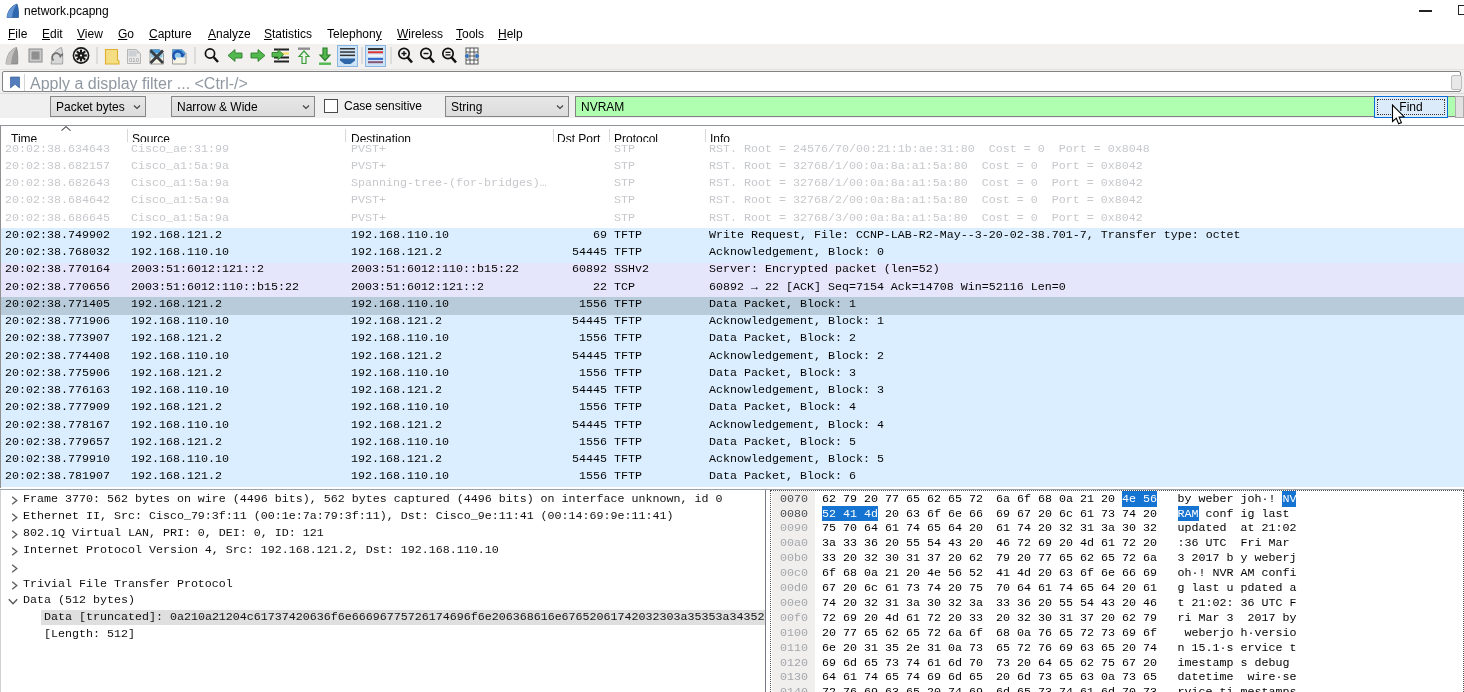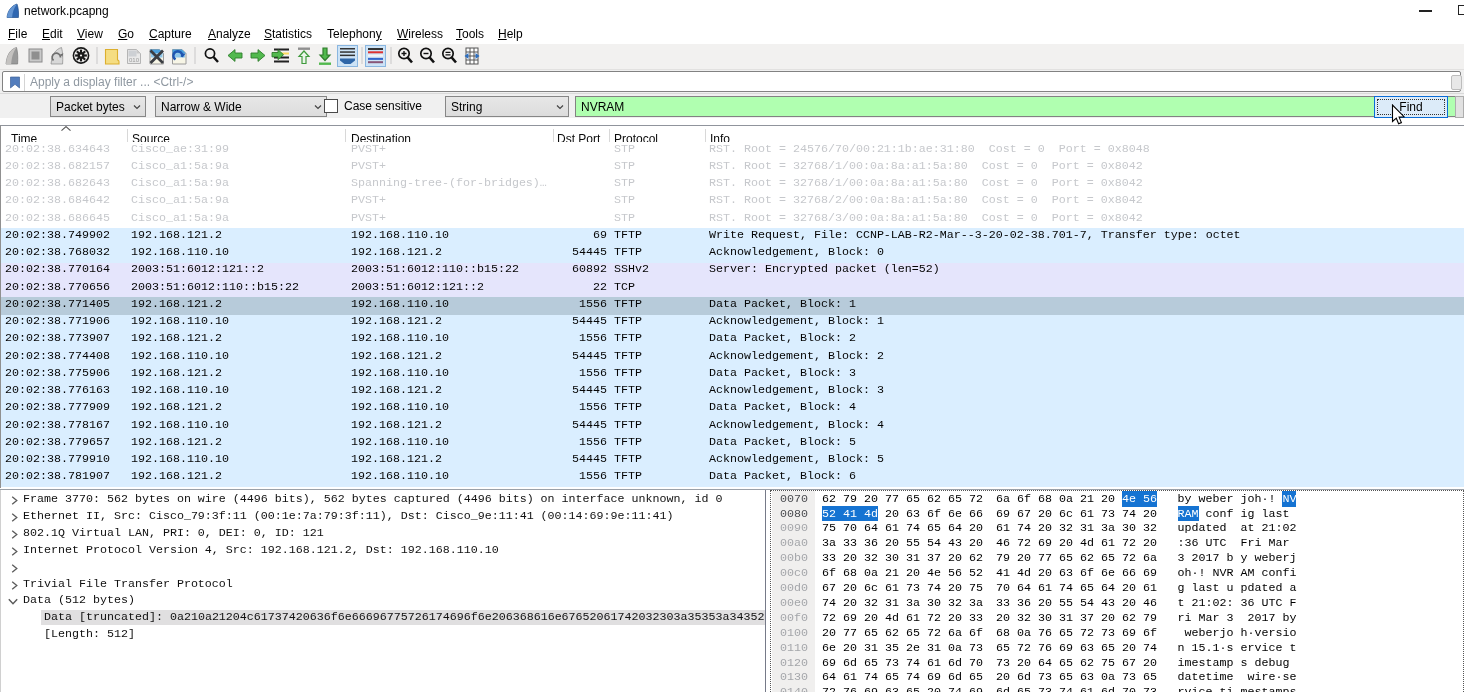--- a/index.html
+++ b/index.html
@@ -10,21 +10,21 @@
   
   #titlebar { left:0; top:0; width:1464px; height:22px; background:#fff; }
   #title { left:24px; top:4px; font-size:12px; color:#000; }
   #menubar { left:0; top:22px; width:1464px; height:22px; background:#fff; }
   .mi { position:absolute; top:5px; font-size:12px; color:#000; }
   .mi u { text-decoration:underline; }
   #toolbar { left:0; top:44px; width:1464px; height:26px; background:#f2f1f0; border-bottom:1px solid #e2e1e0; }
   #filterrow { left:0; top:70px; width:1464px; height:23px; background:#f0f0f0; }
   #filterbox { left:2px; top:1px; width:1459px; height:21px; background:#fff; border:1px solid #828282; border-radius:2px; }
   #fdiv { left:21px; top:2px; width:1px; height:17px; background:#d4d4d4; }
-  #fphold { left:27px; top:3px; font-size:12px; color:#8f98a1; }
+  #fphold { left:27px; top:3px; font-size:16px; color:#8f98a1; }
   #fbtn2 { left:1448px; top:3px; width:11px; height:15px; background:#e8e8e8; border:1px solid #bdbdbd; border-radius:2px;}
   #findbar { left:0; top:93px; width:1464px; height:25px; background:#f0f0f0; border-top:1px solid #dadada;}
   .combo { position:absolute; top:2px; height:21px; background:linear-gradient(#e7e7e7,#dcdcdc); border:1px solid #868686; font-size:12px; color:#000; }
   .combo .ct { position:absolute; left:5px; top:3px; white-space:nowrap; }
   .combo .ca { position:absolute; right:4px; top:6px; width:8px; height:8px; }
   #greenbox { position:absolute; left:575px; top:2px; width:897px; height:21px; background:#b0ffb0; border:1px solid #828282; }
   #greenbox span { position:absolute; left:5px; top:3px; font-size:12px; color:#000; }
   #findbtn { position:absolute; left:1374px; top:2px; width:74px; height:22px; background:#dcebf9; border:1px solid #0a6cd6; }
   #findbtn .in { position:absolute; left:2px; top:2px; right:2px; bottom:2px; border:1px dotted #333; }
   #findbtn .tx { position:absolute; left:0; right:0; top:3px; text-align:center; font-size:12px; color:#000; }
@@ -176,21 +176,21 @@
 <div class="abs" id="fbtn2"></div>
 </div>
     </div>
 <div class="abs" id="findbar">
 <div class="combo" style="left:50px;width:96px">
         <span class="ct">Packet bytes</span>
 <svg class="ca" viewBox="0 0 8 8">
           <path d="M1 2.5 l3 3 l3 -3" fill="none" stroke="#444" stroke-width="1.2"></path>
         </svg>
       </div>
-<div class="combo" style="left:155px;width:172px">
+<div class="combo" style="left:171px;width:144px">
         <span class="ct">Narrow &amp; Wide</span>
 <svg class="ca" viewBox="0 0 8 8">
           <path d="M1 2.5 l3 3 l3 -3" fill="none" stroke="#444" stroke-width="1.2"></path>
         </svg>
       </div>
 <div class="abs" style="left:324px;top:5px;width:14px;height:14px;background:#fff;border:1.4px solid #4a4a4a"></div>
 <span class="abs" style="left:344px;top:5px;font-size:12px;color:#000">Case sensitive</span>
 <div class="combo" style="left:445px;width:124px">
         <span class="ct">String</span>
 <svg class="ca" viewBox="0 0 8 8">
@@ -239,36 +239,36 @@
 <span class="c1">20:02:38.684642</span><span class="c2">Cisco_a1:5a:9a</span><span class="c3">PVST+</span>
 <span class="c5">STP</span><span class="c6">RST. Root = 32768/2/00:0a:8a:a1:5a:80  Cost = 0  Port = 0x8042</span>
 </div>
 <div class="prow rgray" style="top:69.00px">
 <span class="c1">20:02:38.686645</span><span class="c2">Cisco_a1:5a:9a</span><span class="c3">PVST+</span>
 <span class="c5">STP</span><span class="c6">RST. Root = 32768/3/00:0a:8a:a1:5a:80  Cost = 0  Port = 0x8042</span>
 </div>
 <div class="prow rblue" style="top:86.25px">
 <span class="c1">20:02:38.749902</span><span class="c2">192.168.121.2</span><span class="c3">192.168.110.10</span>
 <span class="c4">69</span>
-<span class="c5">TFTP</span><span class="c6">Write Request, File: CCNP-LAB-R2-Mar--3-20-02-38.701-7, Transfer type: octet</span>
+<span class="c5">TFTP</span><span class="c6">Write Request, File: CCNP-LAB-R2-May--3-20-02-38.701-7, Transfer type: octet</span>
 </div>
 <div class="prow rblue" style="top:103.50px">
 <span class="c1">20:02:38.768032</span><span class="c2">192.168.110.10</span><span class="c3">192.168.121.2</span>
 <span class="c4">54445</span>
 <span class="c5">TFTP</span><span class="c6">Acknowledgement, Block: 0</span>
 </div>
 <div class="prow rpurple" style="top:120.75px">
 <span class="c1">20:02:38.770164</span><span class="c2">2003:51:6012:121::2</span><span class="c3">2003:51:6012:110::b15:22</span>
 <span class="c4">60892</span>
 <span class="c5">SSHv2</span><span class="c6">Server: Encrypted packet (len=52)</span>
 </div>
 <div class="prow rpurple" style="top:138.00px">
 <span class="c1">20:02:38.770656</span><span class="c2">2003:51:6012:110::b15:22</span><span class="c3">2003:51:6012:121::2</span>
 <span class="c4">22</span>
-<span class="c5">TCP</span>
+<span class="c5">TCP</span><span class="c6">60892 → 22 [ACK] Seq=7154 Ack=14708 Win=52116 Len=0</span>
 </div>
 <div class="prow rsel" style="top:155.25px">
 <span class="c1">20:02:38.771405</span><span class="c2">192.168.121.2</span><span class="c3">192.168.110.10</span>
 <span class="c4">1556</span>
 <span class="c5">TFTP</span><span class="c6">Data Packet, Block: 1</span>
 </div>
 <div class="prow rblue" style="top:172.50px">
 <span class="c1">20:02:38.771906</span><span class="c2">192.168.110.10</span><span class="c3">192.168.121.2</span>
 <span class="c4">54445</span>
 <span class="c5">TFTP</span><span class="c6">Acknowledgement, Block: 1</span>

